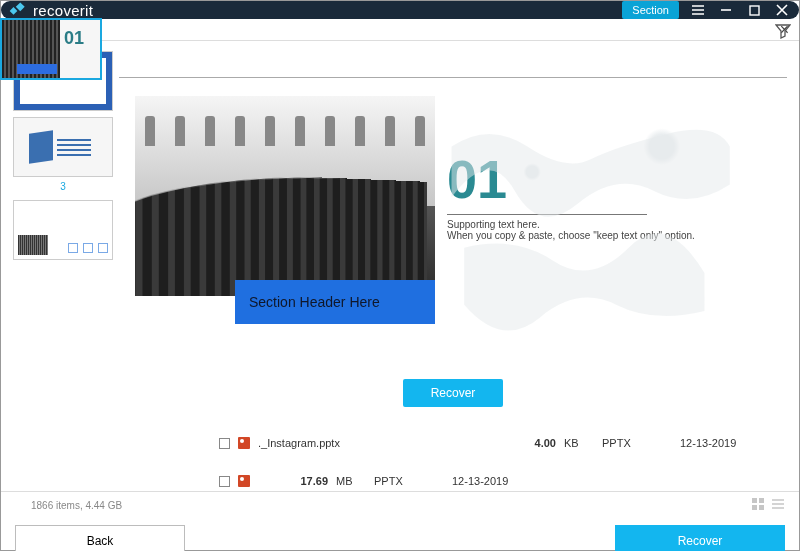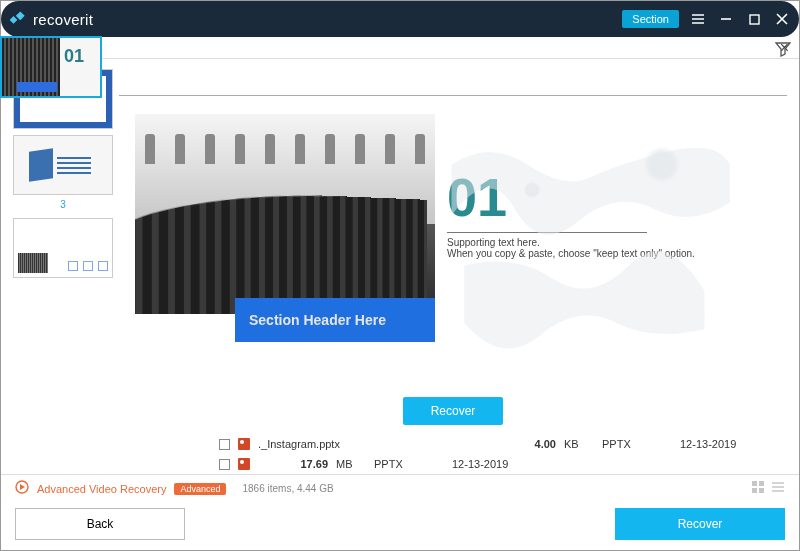--- a/index.html
+++ b/index.html
@@ -38,30 +38,30 @@
   .thumb4 .boxes{position:absolute;right:4px;bottom:6px;display:flex;gap:5px;}
   .thumb4 .boxes div{width:10px;height:10px;border:1px solid #7aa9e6;}
   .slide-wrap { flex:1; display:flex; flex-direction:column; align-items:center; }
   .slide-stage { width:100%; height:290px; border-top:1px solid #aaa; margin-top:30px; position:relative; background:#fff; }
   .slide { position:absolute; inset:18px 28px 18px 16px; display:flex; }
   .photo { width:300px; height:200px; position:relative; background:linear-gradient(to top,#2a2a2a 0%, #555 45%, #c6c6c6 45%, #f5f5f5 100%); overflow:hidden;}
   .photo::before{content:"";position:absolute;bottom:0;left:-10px;right:-10px;height:120px;background:repeating-linear-gradient(90deg,#1e1e1e 0 8px,#3a3a3a 8px 14px);border-top-left-radius:70% 50px;border-top-right-radius:0;transform:perspective(260px) rotateY(10deg);} 
   .photo .statues{position:absolute;top:20px;left:10px;right:10px;height:40px;display:flex;justify-content:space-between;}
   .photo .statues span{width:10px;height:30px;background:#888;border-radius:3px 3px 0 0;}
   .blue-box{position:absolute;left:100px;bottom:25px;width:200px;height:44px;background:#1f6fe0;display:flex;align-items:center;padding-left:14px;}
-  .blue-box span{color:#e5e5e5;font-weight:bold;font-size:14px;}
+  .blue-box span{color:#0f172a;font-weight:normal;font-size:14px;}
   .right-area{flex:1;position:relative;padding-left:12px;}
   .worldmap{position:absolute;inset:0;background:radial-gradient(circle at 30% 30%,#e9edef 2%,transparent 3%),radial-gradient(circle at 70% 20%,#e9edef 4%,transparent 6%);}
   .worldmap svg{position:absolute;inset:0;width:100%;height:100%;opacity:.5;}
   .num01{font-size:54px;font-weight:900;color:#2a8a92;font-family:Arial Black,Arial,sans-serif;line-height:1;margin-top:56px;}
   .support-line{border-top:1px solid #777;margin:8px 0 4px;width:200px;}
   .support-txt{font-size:10px;color:#444;}
   .preview-recover{margin:12px auto 6px;background:#13b6ef;color:#fff;border:none;padding:7px 28px;font-size:12px;border-radius:2px;cursor:pointer;}
   .file-list{padding:2px 14px 0 218px;}
-  .file-row{display:flex;align-items:center;font-size:11px;color:#333;height:20px;gap:8px;}
+  .file-row{display:flex;align-items:center;font-size:11px;color:#333;height:20px;gap:8px;margin-top:18px;}
   .file-row .cb{width:11px;height:11px;border:1px solid #888;cursor:pointer;}
   .file-row .ico{width:12px;height:12px;background:#d24726;border-radius:1px;position:relative;}
   .file-row .ico::after{content:"";position:absolute;top:2px;left:2px;width:4px;height:4px;background:#fff;border-radius:50%;}
   .file-row .name{width:220px;overflow:hidden;text-overflow:ellipsis;white-space:nowrap;}
   .file-row .size{width:70px;text-align:right;font-weight:bold;}
   .file-row .unit{width:30px;}
   .file-row .type{width:70px;}
   .file-row .date{width:90px;}
   .bottom-bar{border-top:1px solid #ddd;padding:2px 14px 0;display:flex;align-items:center;height:26px;}
   .avr-wrap{display:flex;align-items:center;gap:8px;}
@@ -210,30 +210,20 @@
         <div class="cb"></div>
         <div class="ico"></div>
         <div class="size">17.69</div>
         <div class="unit">MB</div>
         <div class="type">PPTX</div>
         <div class="date">12-13-2019</div>
       </div>
     </div>
 
     <div class="bottom-bar">
-      <div class="avr-wrap">
-        <span class="avr-ico">
-          <svg width="14" height="14" viewBox="0 0 14 14">
-              <circle cx="7" cy="7" r="6" fill="none" stroke="#e96b3a" stroke-width="1.4"></circle>
-              <path d="M5 4l5 3-5 3z" fill="#e96b3a"></path>
-            </svg>
-        </span>
-        <span class="avr-link">Advanced Video Recovery</span>
-        <span class="badge-adv">Advanced</span>
-      </div>
       <span class="items-info">1866 items, 4.44 GB</span>
       <div class="view-toggle">
         <span><svg width="14" height="14" viewBox="0 0 14 14">
               <g fill="#c6c6c6">
                 <rect x="1" y="1" width="5" height="5"></rect>
                 <rect x="8" y="1" width="5" height="5"></rect>
                 <rect x="1" y="8" width="5" height="5"></rect>
                 <rect x="8" y="8" width="5" height="5"></rect>
               </g>
             </svg></span>

